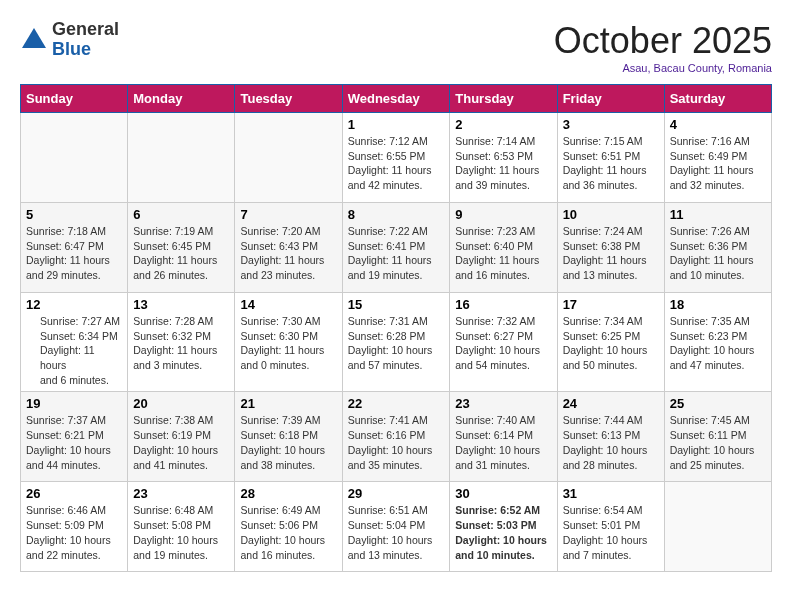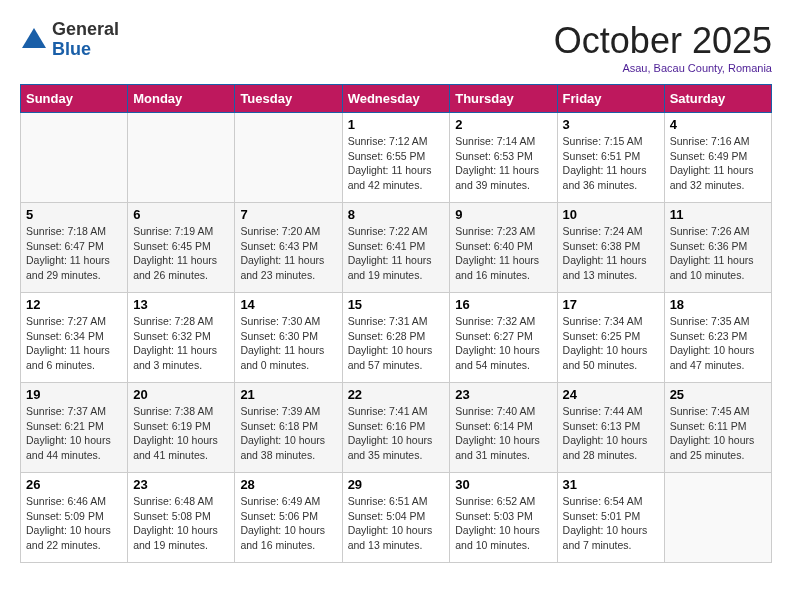--- a/index.html
+++ b/index.html
@@ -207,21 +207,21 @@
           <span class="day-number">11</span>
           <div class="day-info" style="white-space: pre-line;">Sunrise: 7:26 AM
 Sunset: 6:36 PM
 Daylight: 11 hours
 and 10 minutes.</div>
         </td>
       </tr>
       <tr class="row-normal">
         <td>
           <span class="day-number">12</span>
-          <div class="day-info" style="white-space: pre-line;">Sunrise: 7:27 AM
+          <div class="day-info" style="white-space: pre-line; margin-left: 14px;">Sunrise: 7:27 AM
 Sunset: 6:34 PM
 Daylight: 11 hours
 and 6 minutes.</div>
         </td>
         <td>
           <span class="day-number">13</span>
           <div class="day-info" style="white-space: pre-line;">Sunrise: 7:28 AM
 Sunset: 6:32 PM
 Daylight: 11 hours
 and 3 minutes.</div>
@@ -337,21 +337,21 @@
         </td>
         <td>
           <span class="day-number">29</span>
           <div class="day-info" style="white-space: pre-line;">Sunrise: 6:51 AM
 Sunset: 5:04 PM
 Daylight: 10 hours
 and 13 minutes.</div>
         </td>
         <td>
           <span class="day-number">30</span>
-          <div class="day-info" style="white-space: pre-line;">Sunrise: 6:52 AM
+          <div class="day-info" style="white-space: pre-line; font-weight: bold;">Sunrise: 6:52 AM
 Sunset: 5:03 PM
 Daylight: 10 hours
 and 10 minutes.</div>
         </td>
         <td>
           <span class="day-number">31</span>
           <div class="day-info" style="white-space: pre-line;">Sunrise: 6:54 AM
 Sunset: 5:01 PM
 Daylight: 10 hours
 and 7 minutes.</div>

